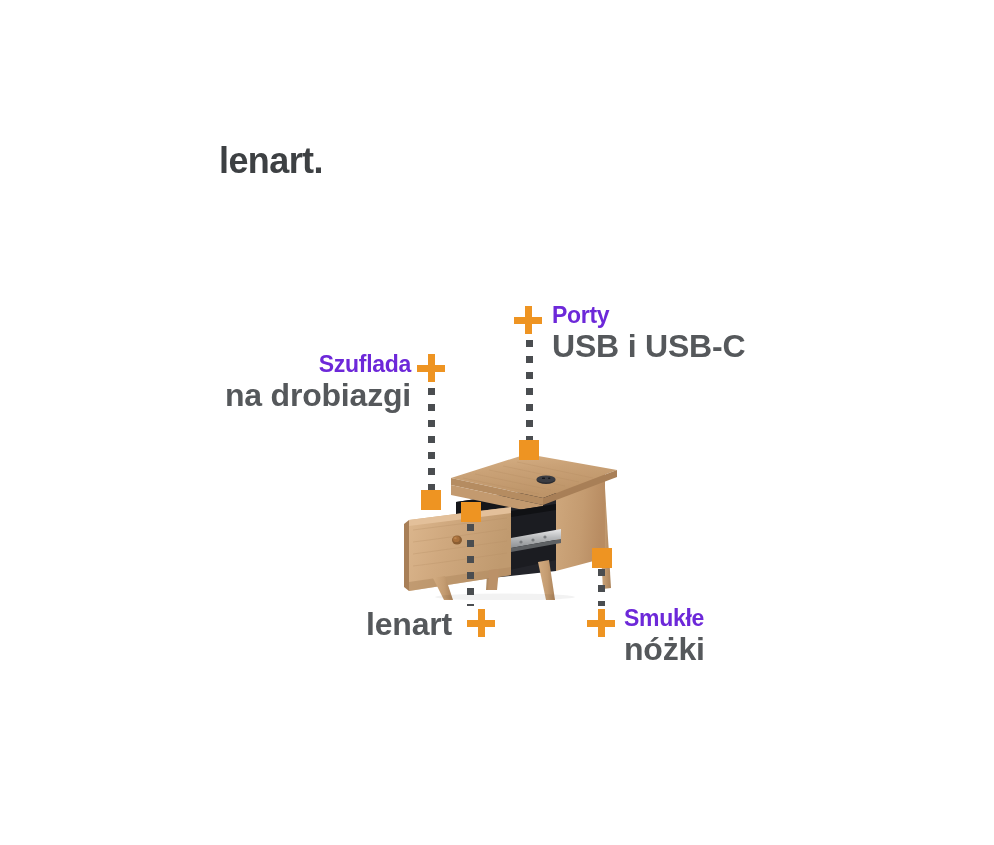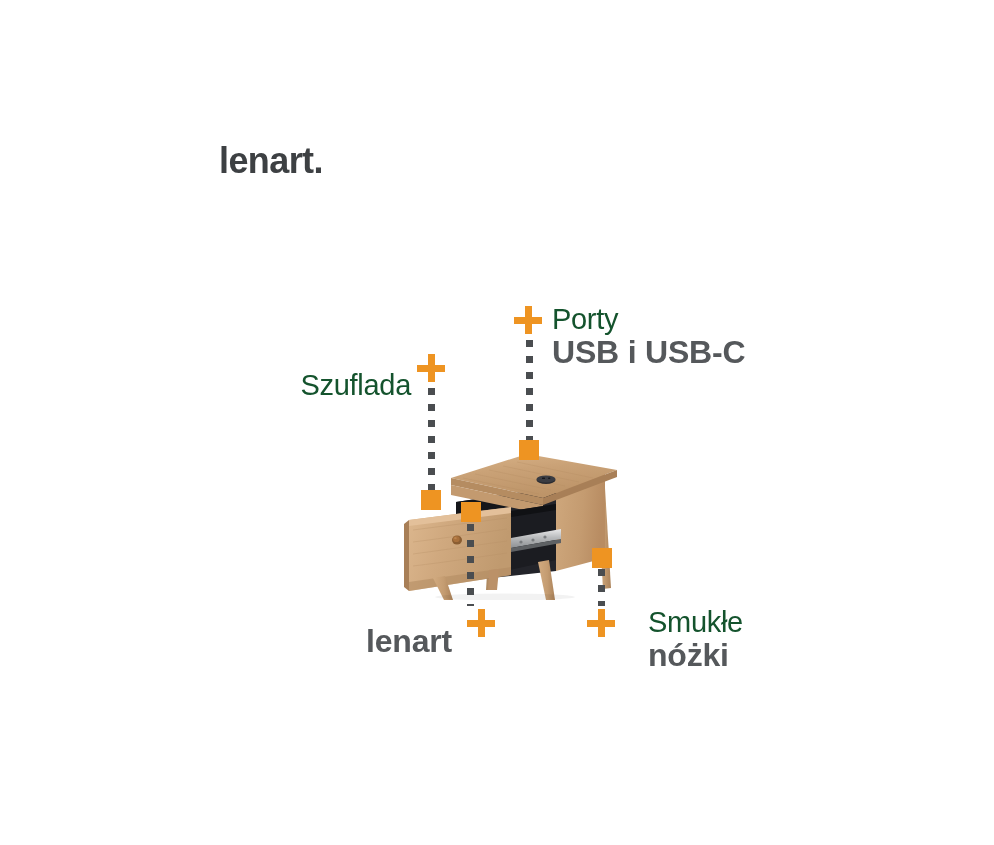--- a/index.html
+++ b/index.html
@@ -14,23 +14,23 @@
   
   .brand {
     position:absolute; left:219px; top:143px;
     font-size:36px; font-weight:700; letter-spacing:-0.6px;
     color:#3d4043; line-height:1;
   }
   .brand .dot { color:#3d4043; }
 
   
   .callout { position:absolute; line-height:1.12; white-space:nowrap; }
-  .callout .t1 { font-size:29px; font-weight:400; color:#14532d; letter-spacing:-0.3px; }
+  .callout .t1 { font-size:23px; font-weight:700; color:#6d28d9; letter-spacing:-0.3px; }
   .callout .t2 { font-size:32px; font-weight:700; color:#55585b; letter-spacing:-0.2px; }
-  .callout.right { text-align:right;margin-top:17px; }
+  .callout.right { text-align:right; }
   .callout.left  { text-align:left; }
 
   
   .plus { position:absolute; }
   .plus i, .plus b {
     position:absolute; background:#ee9422; display:block;
   }
   .plus i { left:50%; top:0; width:7px; height:28px; margin-left:-3.5px; }
   .plus b { top:50%; left:0; width:28px; height:7px; margin-top:-3.5px; }
 
@@ -165,39 +165,40 @@
   </div>
   <div class="plus" style="left:514px; top:306px; width:28px; height:28px;">
     <i></i>
       <b></b>
   </div>
   <div class="dots" style="left:526px; top:340px; height:102px;"></div>
   <div class="marker" style="left:519px; top:440px;"></div>
 
   <div class="callout right" style="left:183px; top:352px; width:228px;">
     <div class="t1">Szuflada</div>
+    <div class="t2">na drobiazgi</div>
   </div>
   <div class="plus" style="left:417px; top:354px; width:28px; height:28px;">
     <i></i>
       <b></b>
   </div>
   <div class="dots" style="left:428px; top:388px; height:103px;"></div>
   <div class="marker" style="left:421px; top:490px;"></div>
 
   <div class="callout right" style="left:200px; top:607px; width:252px;">
     <div class="t2">lenart</div>
   </div>
   <div class="plus" style="left:467px; top:609px; width:28px; height:28px;">
     <i></i>
       <b></b>
   </div>
   <div class="dots" style="left:467px; top:524px; height:82px;"></div>
   <div class="marker" style="left:461px; top:502px;"></div>
 
-  <div class="callout left" style="left:648px; top:606px;">
+  <div class="callout left" style="left:624px; top:606px;">
     <div class="t1">Smukłe</div>
     <div class="t2">nóżki</div>
   </div>
   <div class="plus" style="left:587px; top:609px; width:28px; height:28px;">
     <i></i>
       <b></b>
   </div>
   <div class="dots" style="left:598px; top:569px; height:37px;"></div>
   <div class="marker" style="left:592px; top:548px;"></div>
 

